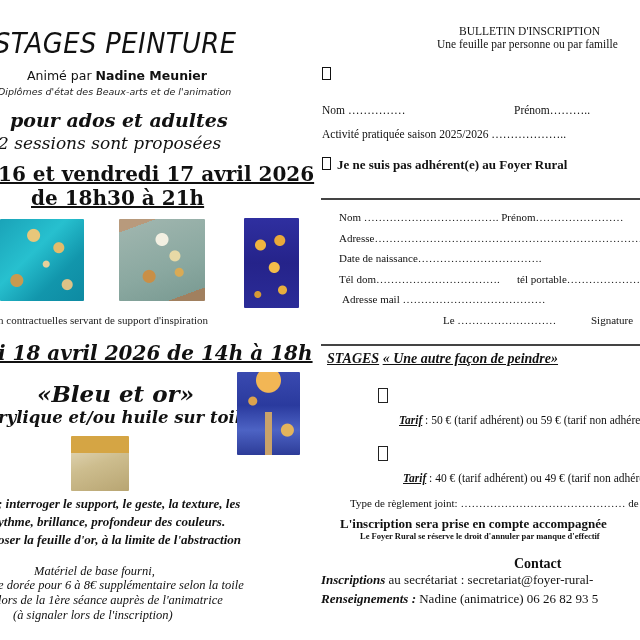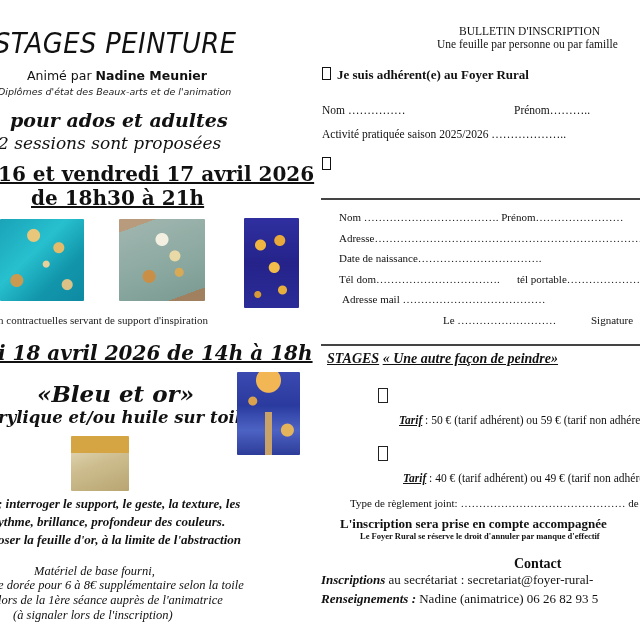--- a/index.html
+++ b/index.html
@@ -137,26 +137,26 @@
 <div class="abs para p3 lserif">oser la feuille d'or, à la limite de l'abstraction</div>
 
 <div class="abs mat m1 lserif">Matériel de base fourni,</div>
 <div class="abs mat m2 lserif">e dorée pour 6 à 8€ supplémentaire selon la toile</div>
 <div class="abs mat m3 lserif">lors de la 1ère séance auprès de l'animatrice</div>
 <div class="abs mat m4 lserif">(à signaler lors de l'inscription)</div>
 
 <div class="abs bulletin lserif">BULLETIN D'INSCRIPTION</div>
 <div class="abs feuille lserif">Une feuille par personne ou par famille</div>
 
-<div class="abs adh lserif"><span class="chk"></span><span>Je suis adhérent(e) au Foyer Rural</span></div>
+<div class="abs adh lserif"><span class="chk"></span></div>
 <div class="abs field nom1 lserif">Nom ……………</div>
 <div class="abs field prenom1 lserif">Prénom……….. </div>
 <div class="abs field activite lserif">Activité pratiquée saison 2025/2026 ………………..</div>
 
-<div class="abs nonadh lserif"><span class="chk"></span></div>
+<div class="abs nonadh lserif"><span class="chk"></span><span>Je ne suis pas adhérent(e) au Foyer Rural</span></div>
 
 <div class="hr hr1"></div>
 
 <div class="abs f2 nom2 lserif">Nom ………………………………. Prénom……………………</div>
 <div class="abs f2 adr lserif">Adresse……………………………………………………………………</div>
 <div class="abs f2 naiss lserif">Date de naissance…………………………….</div>
 <div class="abs f2 tel lserif">Tél dom…………………………….</div>
 <div class="abs f2 telp lserif">tél portable…………………</div>
 <div class="abs f2 mail lserif">Adresse mail …………………………………</div>
 <div class="abs f2 le lserif">Le ………………………</div>

